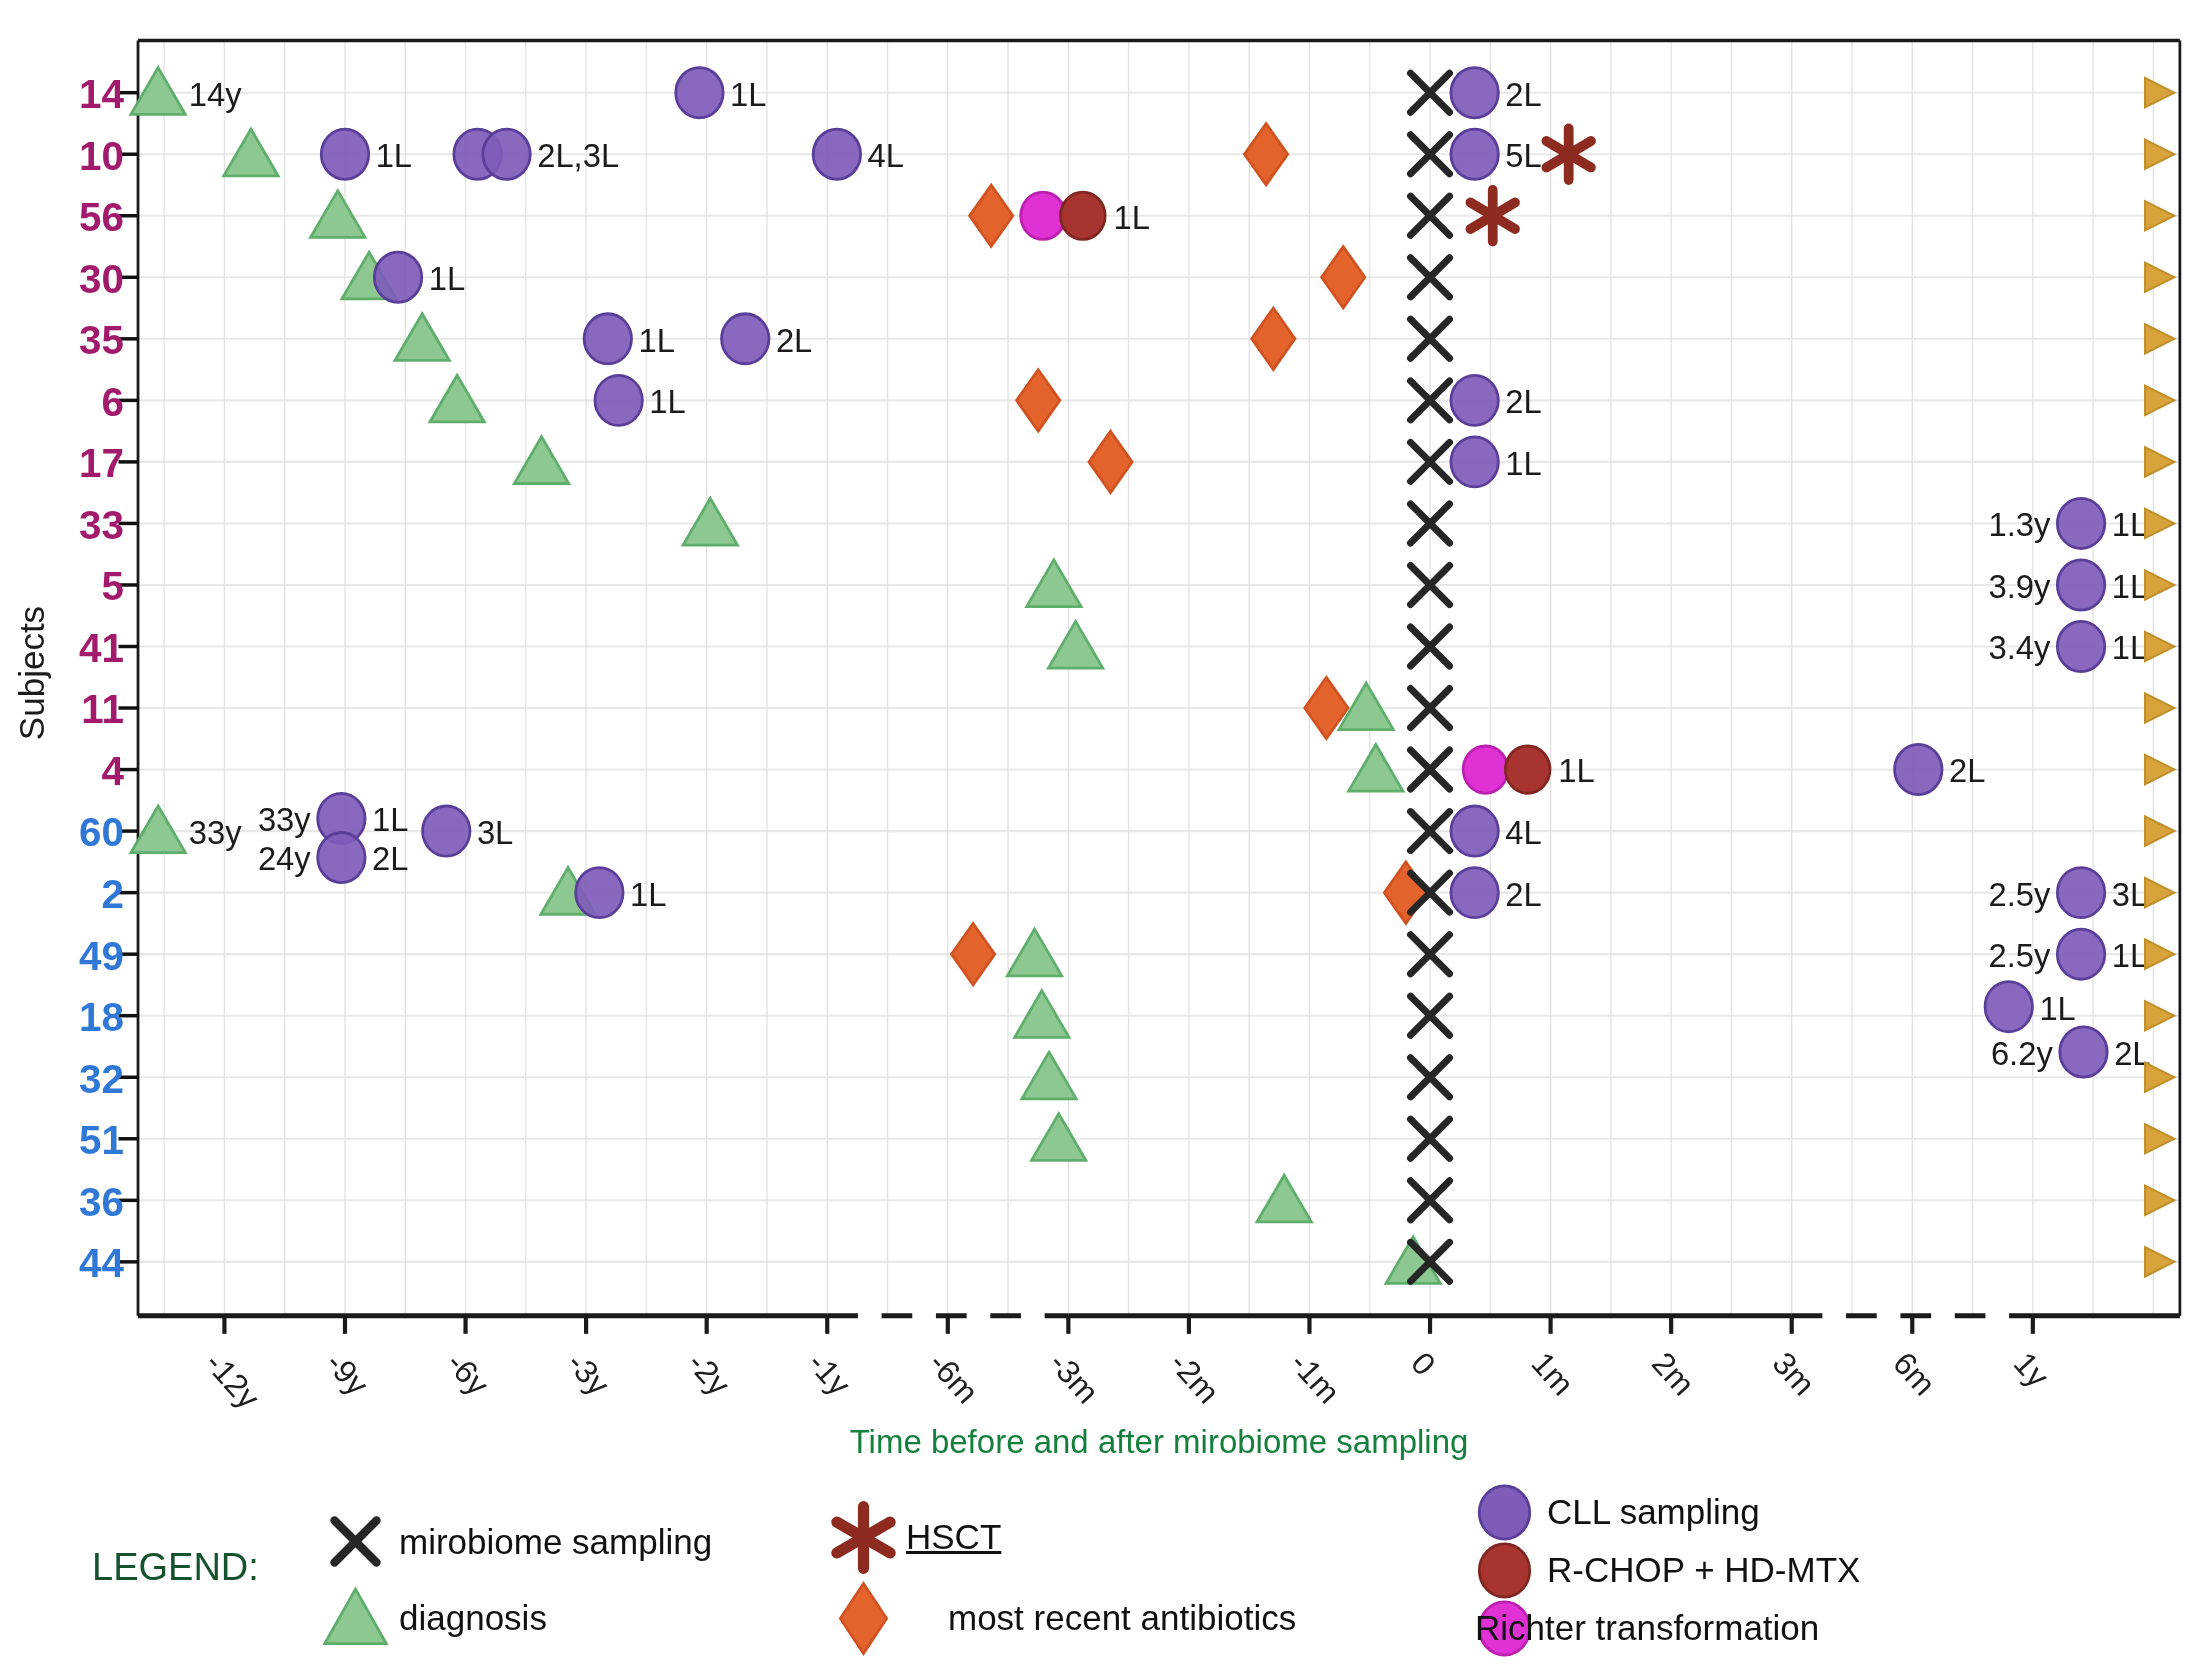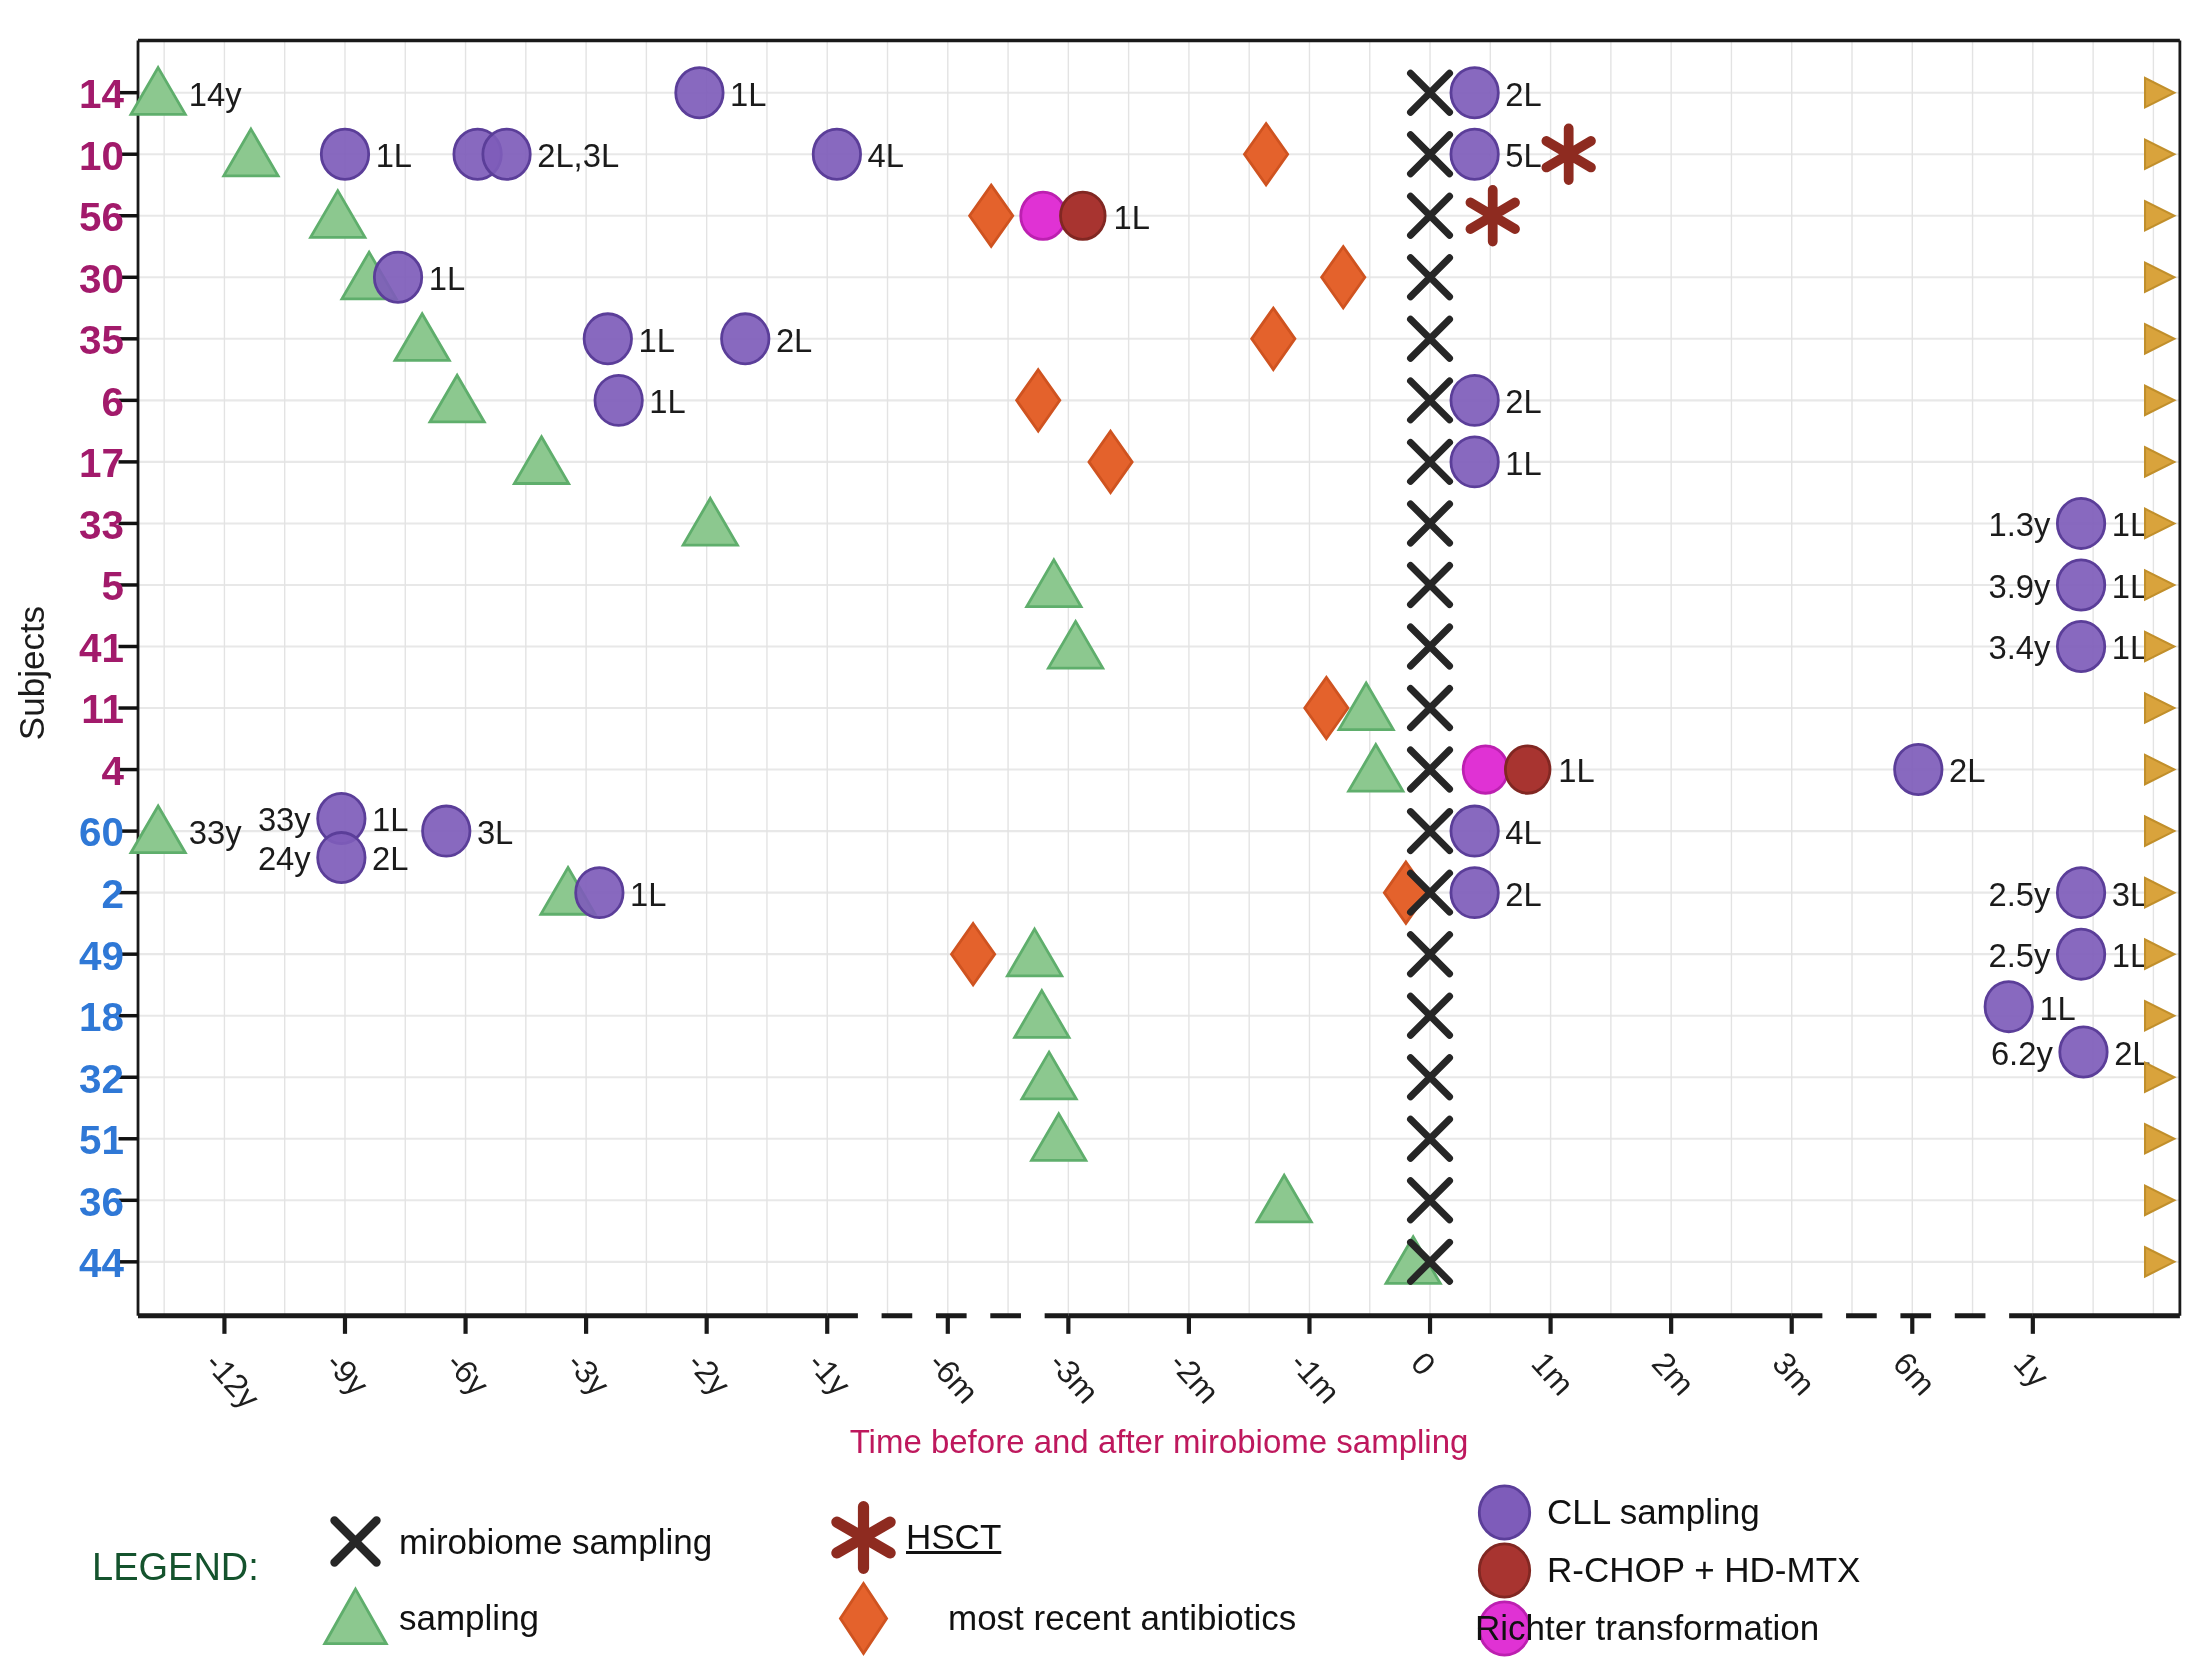--- a/index.html
+++ b/index.html
@@ -4,21 +4,21 @@
 <style>
   html,body{margin:0;padding:0;background:#ffffff;}
   #page{position:relative;width:2205px;height:1676px;background:#ffffff;overflow:hidden;
         font-family:"Liberation Sans","DejaVu Sans",sans-serif;}
   #plot-svg{position:absolute;left:0;top:0;}
   #plot-svg text{font-family:"Liberation Sans","DejaVu Sans",sans-serif;}
   .abs{position:absolute;}
   #y-title{left:32px;top:673px;transform:translate(-50%,-50%) rotate(-90deg);
            font-size:35px;color:#1b1b1b;white-space:nowrap;}
   #x-title{left:1159px;top:1423px;transform:translateX(-50%);
-           font-size:33px;color:#be185d;white-space:nowrap;}
+           font-size:33px;color:#15803d;white-space:nowrap;}
   #legend-title{left:92px;top:1546px;font-size:38px;color:#14532d;}
   .legend-label{position:absolute;font-size:35px;color:#111;white-space:nowrap;
                 transform:translateY(-50%);}
   .legend-icon{position:absolute;width:77px;height:77px;}
 </style>
 </head>
 <body>
 
 <div id="page">
   <svg id="plot-svg" width="2205" height="1676" viewBox="0 0 3164 2405">
@@ -506,21 +506,21 @@
   <div id="legend">
     <div id="legend-title" class="abs">LEGEND:</div>
     <div id="legend-items">
         <svg class="legend-icon" viewBox="-55 -55 110 110" style="left: 317px; top: 1503px;">
           <path d="M-30,-30 L30,30 M30,-30 L-30,30" stroke="#262626" stroke-width="12" stroke-linecap="round"></path>
         </svg>
         <div class="legend-label" style="left: 399px; top: 1542px;">mirobiome sampling</div>
         <svg class="legend-icon" viewBox="-55 -55 110 110" style="left: 317px; top: 1580px;">
           <polygon points="0,-42 44,36 -44,36" fill="#8cc88f" stroke="#5fae6c" stroke-width="4"></polygon>
         </svg>
-        <div class="legend-label" style="left: 399px; top: 1618px;">sampling</div>
+        <div class="legend-label" style="left: 399px; top: 1618px;">diagnosis</div>
         <svg class="legend-icon" viewBox="-55 -55 110 110" style="left: 825px; top: 1499px;">
           <path d="M0,-44 L0,44 M-38,-22 L38,22 M-38,22 L38,-22" stroke="#8e2b20" stroke-width="16" stroke-linecap="round"></path>
         </svg>
         <div class="legend-label" style="left: 906px; top: 1537px; text-decoration: underline;">HSCT</div>
         <svg class="legend-icon" viewBox="-55 -55 110 110" style="left: 825px; top: 1580px;">
           <polygon points="0,-50 33,0 0,50 -33,0" fill="#e4622c" stroke="#cf5320" stroke-width="4"></polygon>
         </svg>
         <div class="legend-label" style="left: 948px; top: 1618px; text-align: center;">most recent antibiotics</div>
         <svg class="legend-icon" viewBox="-55 -55 110 110" style="left: 1466px; top: 1474px;">
           <ellipse cx="0" cy="0" rx="36" ry="38" fill="#7e5cba" stroke="#5b3e99" stroke-width="4"></ellipse>

